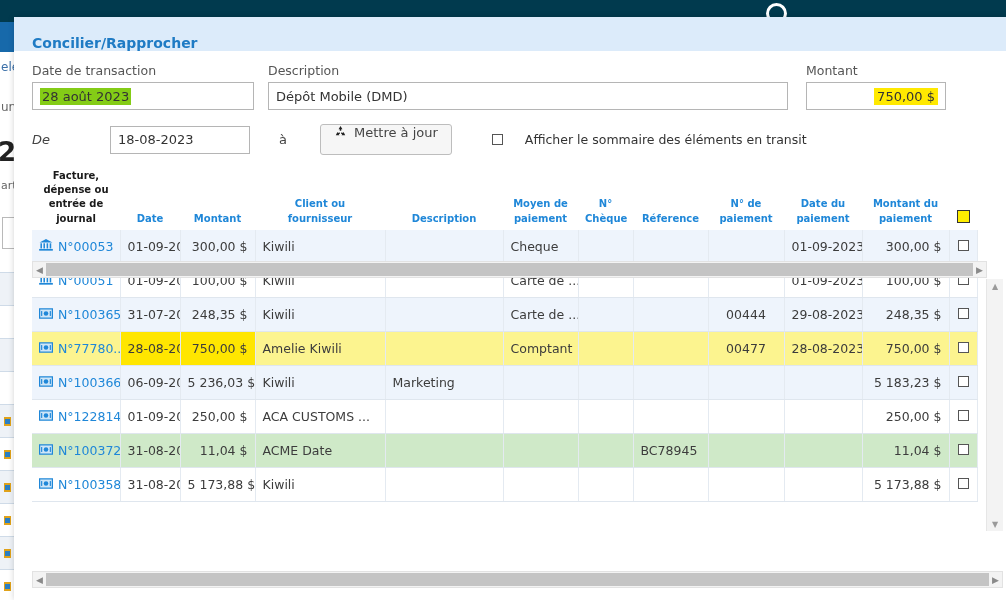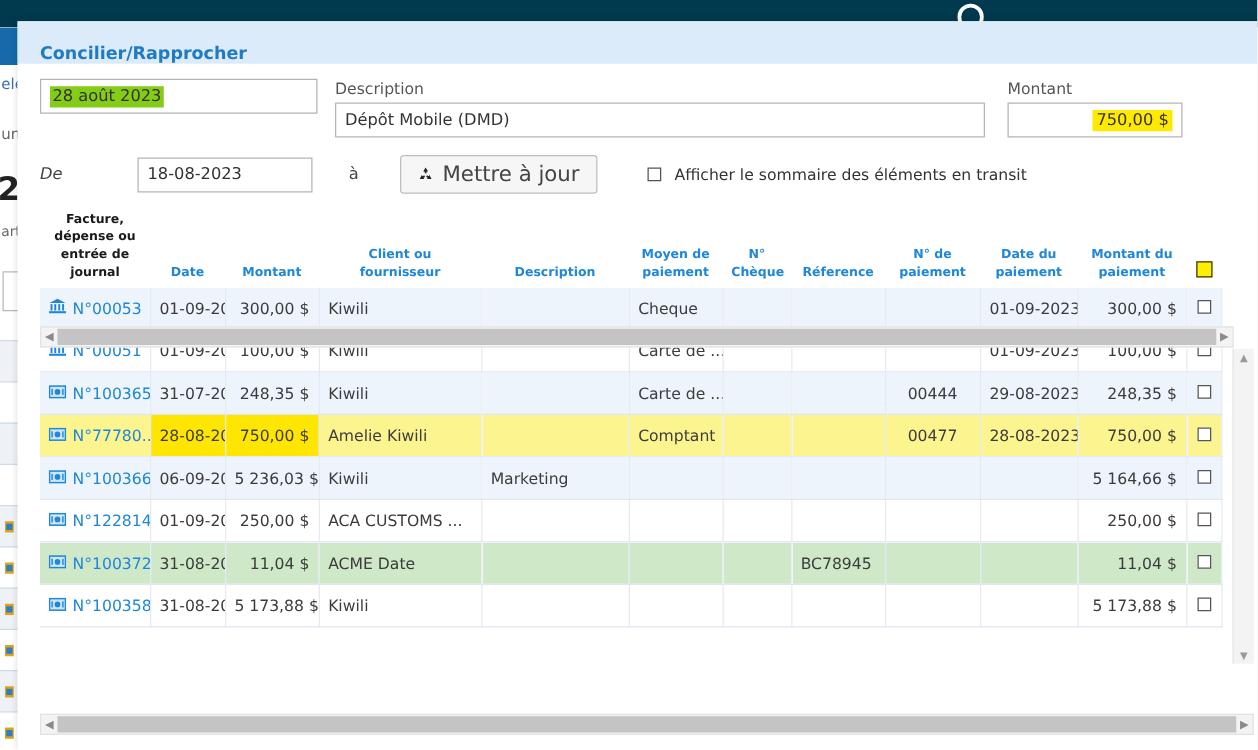--- a/index.html
+++ b/index.html
@@ -42,22 +42,22 @@
   .row1{display:flex;gap:0;align-items:flex-start;}
   .c-date{width:222px;}
   .c-desc{width:520px;margin-left:14px;}
   .c-mont{width:140px;margin-left:18px;}
 
   .row2{display:flex;align-items:center;margin-top:14px;}
   .lbl-de{font-size:13px;color:#444;width:78px;font-style:italic;}
   .d-inp{width:140px;}
   .lbl-a{font-size:13px;color:#444;width:30px;text-align:center;margin-left:18px;}
   .btn-maj{margin-left:22px;height:29px;border:1px solid #bdbdbd;background:#f6f6f6;border-radius:3px;
-           display:flex;align-items:center;gap:7px;padding:0 13px;font-size:17px;color:#444;cursor:pointer;}
-  .chk-wrap{margin-left:40px;display:flex;align-items:center;gap:11px;font-size:12.5px;color:#333;}
+           display:flex;align-items:flex-start;gap:7px;padding:0 13px;font-size:13px;color:#444;cursor:pointer;}
+  .chk-wrap{margin-left:40px;display:flex;align-items:center;gap:22px;font-size:12.5px;color:#333;}
   .cbox{width:11px;height:11px;border:1px solid #555;background:#fff;box-sizing:border-box;display:inline-block;}
   .cbox.hl{background:#ffee00;border:1.5px solid #333;width:13px;height:13px;}
 
   
   .tbl-wrap{position:relative;margin:14px 3px 0 18px;}
   table{border-collapse:collapse;table-layout:fixed;width:945px;}
   thead th{font-size:10px;font-weight:bold;color:#1f87d8;vertical-align:bottom;
            padding:0 7px 4px 7px;text-align:center;line-height:1.42;}
   thead th.first{color:#1a1a1a;}
   thead th.chk{padding-bottom:3px;}
@@ -127,20 +127,21 @@
   <div class="modal">
 
     <div class="modal-title">
       <span>Concilier/Rapprocher</span>
     </div>
 
     <div class="form">
 
       <div class="row1">
         <div class="c-date">
+          <div class="field-label">Date de transaction</div>
           <div class="inp">
             <span class="hl">28 août 2023</span>
           </div>
         </div>
         <div class="c-desc">
           <div class="field-label">Description</div>
           <div class="inp">Dépôt Mobile (DMD)</div>
         </div>
         <div class="c-mont">
           <div class="field-label">Montant</div>
@@ -319,21 +320,21 @@
               </td>
               <td class="">06-09-2023</td>
               <td class="num">5 236,03 $</td>
               <td class="">Kiwili</td>
               <td class="">Marketing</td>
               <td class=""></td>
               <td class="ctr"></td>
               <td class=""></td>
               <td class="ctr"></td>
               <td class=""></td>
-              <td class="num">5 164,66 $</td>
+              <td class="num">5 183,23 $</td>
               <td class="ctr"><span class="cbox"></span></td>
             </tr>
             <tr>
               <td class="idc">
                 <span class="id-cell">
                   <span class="ico"><svg viewBox="0 0 16 12" width="14" height="11">
                       <rect x="0.7" y="0.7" width="14.6" height="10.6" fill="#cfe6f8" stroke="#1f87d8" stroke-width="1.4"></rect>
                       <circle cx="8" cy="6" r="2.6" fill="#1f87d8"></circle>
                       <rect x="2.4" y="3.2" width="1.3" height="5.6" fill="#1f87d8"></rect>
                       <rect x="12.3" y="3.2" width="1.3" height="5.6" fill="#1f87d8"></rect>

